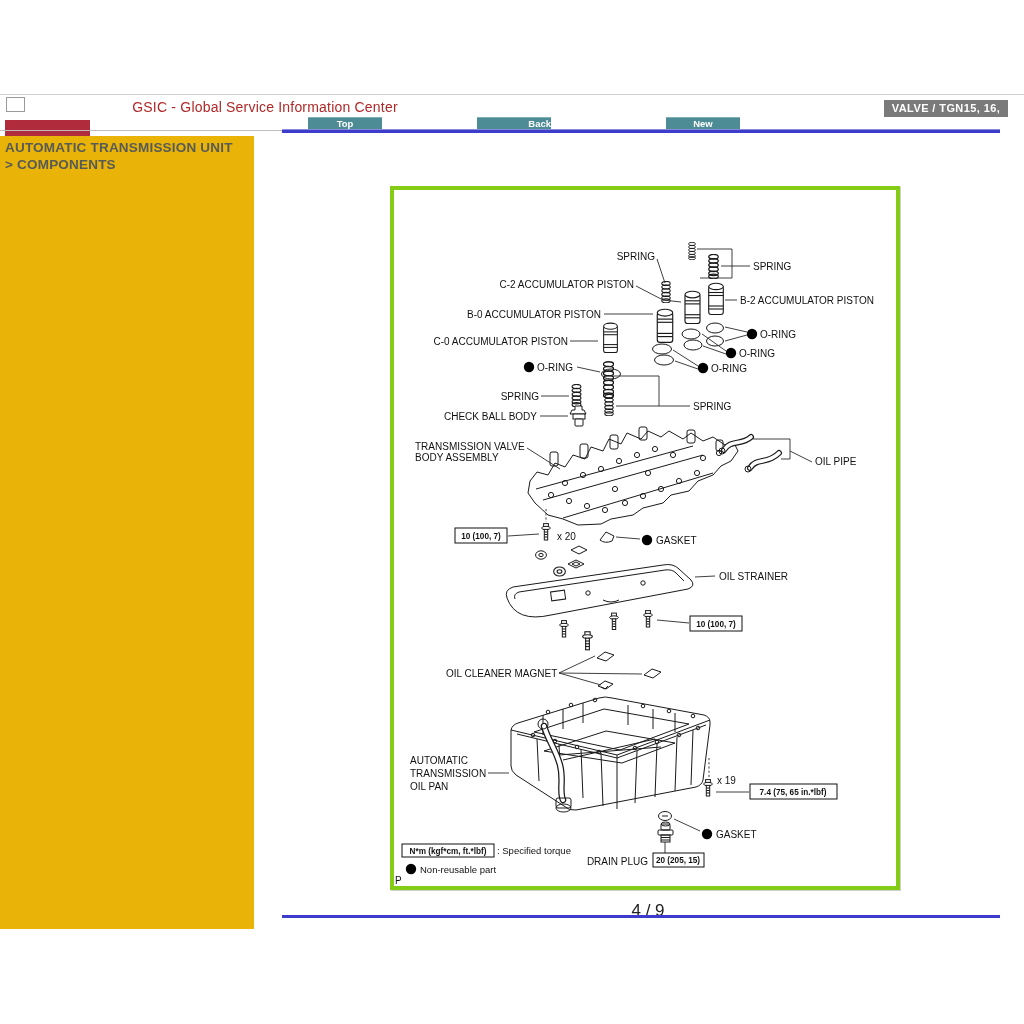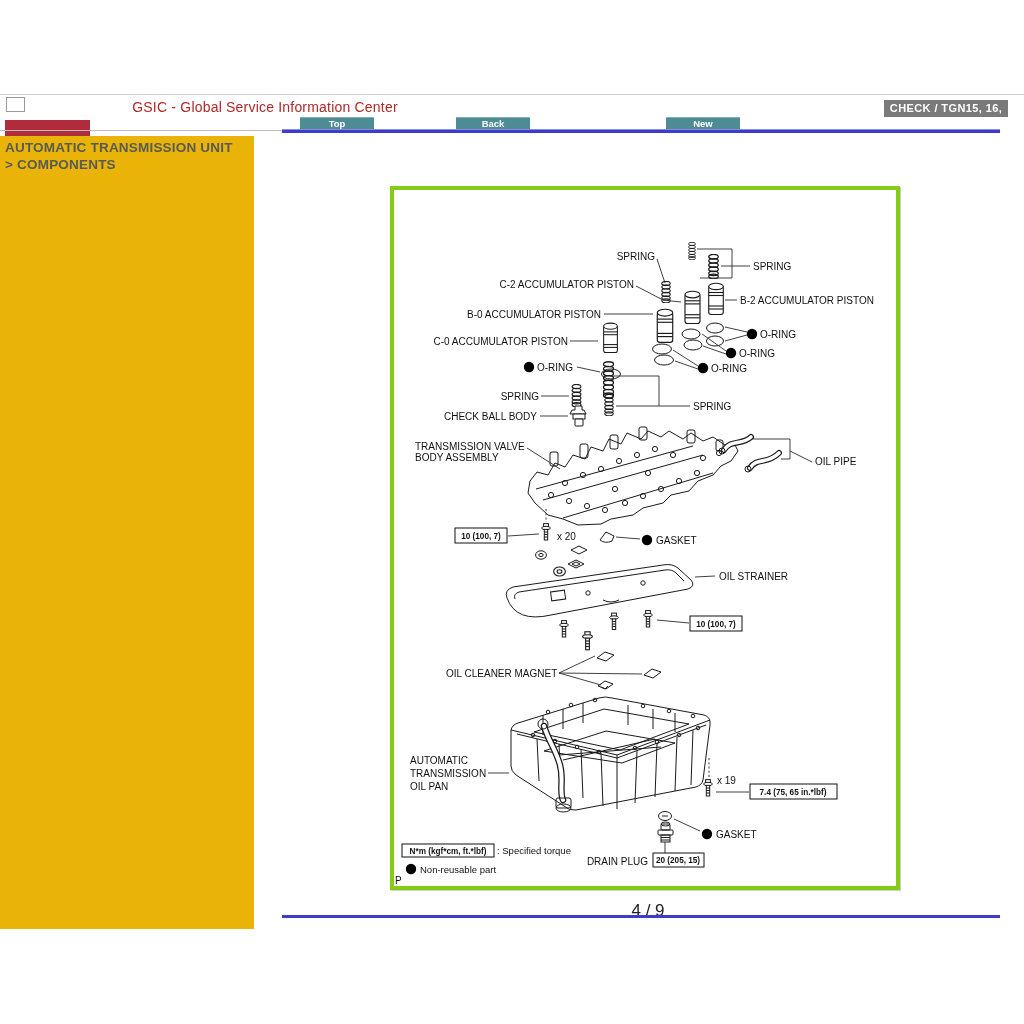--- a/index.html
+++ b/index.html
@@ -15,21 +15,21 @@
   .gsic-title{left:0;top:99px;width:530px;text-align:center;
     font-size:14px;font-weight:normal;color:#b02828;letter-spacing:.2px;}
   .vehicle-badge{left:884px;top:100px;width:124px;height:17px;background:#7a7a7a;
     color:#fff;font-size:11px;font-weight:bold;text-align:center;line-height:17px;letter-spacing:.4px;}
   .outline-btn{left:5px;top:120px;width:85px;height:20px;background:#b02c3c;
     color:#fff;font-size:10px;font-weight:bold;font-style:italic;text-align:center;line-height:16px;
     border:0;cursor:pointer;display:block;padding:16px;}
   .nav-btn{top:117px;width:74px;height:13px;background:#4e8c95;color:#fff;
     font-size:9.5px;font-weight:bold;text-align:center;line-height:13px;border:0;cursor:pointer;
     display:block;padding:0;box-shadow:inset 0 1px 0 #7fb0b8;}
-  .nav-top{left:300px;} .nav-back{left:456px;} .nav-new{left:630px;margin-left:36px;}
+  .nav-top{left:308px;} .nav-back{left:477px;text-align:right;} .nav-new{left:630px;margin-left:36px;}
   .rule-blue-top{left:282px;top:129px;width:718px;height:3px;background:#3d3dcd;border-top:1px solid #8a8ad8;}
   .rule-gray-left{left:0;top:130px;width:282px;height:1px;background:#bdbdbd;}
   .rule-blue-bottom{left:282px;top:915px;width:718px;height:3px;background:#3d3dcd;}
 
   
   .sidebar{left:0;top:136px;width:254px;height:793px;background:#eab308;}
   .sidebar-title{padding:4px 5px;font-size:13.5px;font-weight:bold;color:#565b58;
     letter-spacing:.2px;line-height:1.25;}
 
   
@@ -47,21 +47,21 @@
 
   
   .page-indicator{left:264px;top:901px;width:768px;text-align:center;font-size:17px;color:#222;}
 </style>
 </head>
 <body>
 
 <div class="abs header-rule-top"></div>
 <div class="abs header-box"></div>
 <div class="abs gsic-title">GSIC - Global Service Information Center</div>
-<div class="abs vehicle-badge">CHECK / TGN15, 16,</div>
+<div class="abs vehicle-badge">VALVE / TGN15, 16,</div>
 <button class="abs outline-btn">Outline OFF</button>
 <button class="abs nav-btn nav-top">Top</button>
 <button class="abs nav-btn nav-back">Back</button>
 <button class="abs nav-btn nav-new">New</button>
 <div class="abs rule-gray-left"></div>
 <div class="abs rule-blue-top"></div>
 
 <div class="abs sidebar">
   <div class="sidebar-title">
     <div>AUTOMATIC TRANSMISSION UNIT</div>

